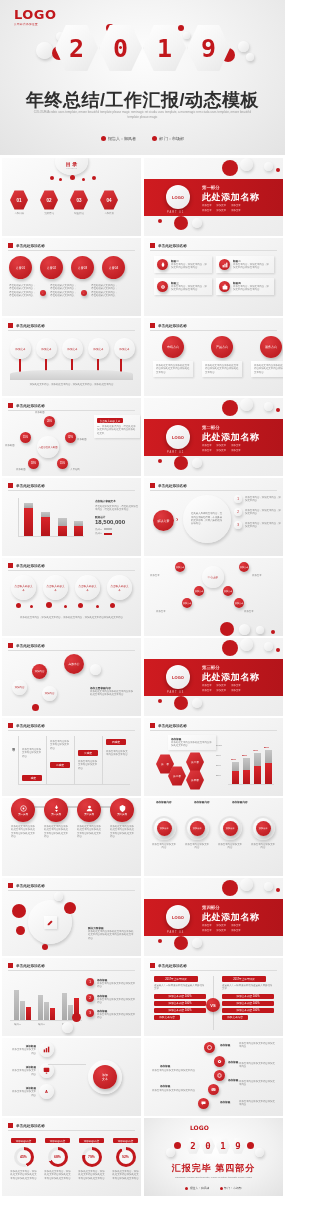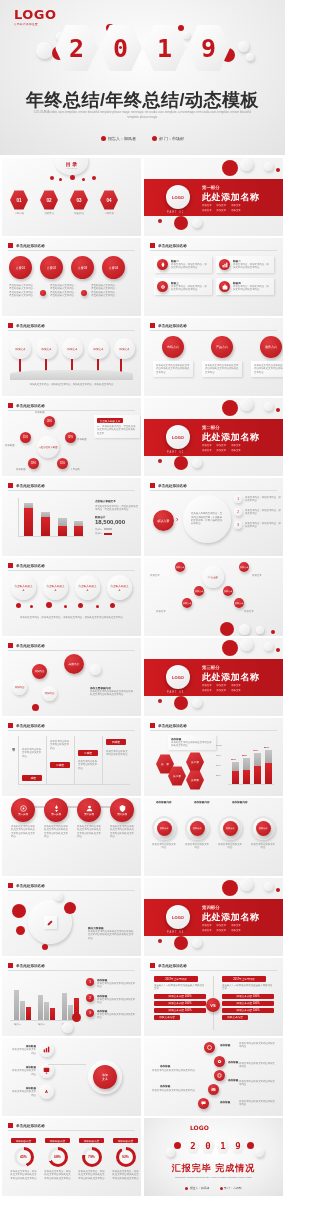--- a/index.html
+++ b/index.html
@@ -109,21 +109,21 @@
           <span>0</span>
         </div>
       <div class="hex">
           <span>1</span>
         </div>
       <div class="hex">
           <span>9</span>
         </div>
     </div>
 
-    <div class="hero-title">年终总结/年终总结/动态模板</div>
+    <div class="hero-title">年终总结/工作汇报/动态模板</div>
     <div class="hero-sub">COLOUR/Acrobic uses template, emore beautiful template please magic reminagic ret ciudia uses template, a moremagic rem ciuda uses template, emore beautiful template please magic</div>
     <div class="hero-meta">
       <div class="mi">
         <span class="mbadge"></span>
         <span>报告人：御风者</span>
       </div>
       <div class="mi">
         <span class="mbadge"></span>
         <span>部 门：市场部</span>
       </div>
@@ -944,21 +944,21 @@
             <span>1</span>
           </div>
         <div class="fhex">
             <span>9</span>
           </div>
       </div>
       <div class="dot red" style="left:30px;top:24px;width:7px;height:7px;"></div>
       <div class="dot white" style="left:22px;top:30px;width:9px;height:9px;"></div>
       <div class="dot red" style="left:103px;top:24px;width:7px;height:7px;"></div>
       <div class="dot white" style="left:111px;top:30px;width:9px;height:9px;"></div>
-      <div style="position:absolute;left:0;right:0;top:44px;text-align:center;font-size:9px;font-weight:bold;color:#c1171c;letter-spacing:1px;">汇报完毕  完成情况</div>
+      <div style="position:absolute;left:0;right:0;top:44px;text-align:center;font-size:9px;font-weight:bold;color:#c1171c;letter-spacing:1px;">汇报完毕  第四部分</div>
       <div class="tiny" style="position:absolute;left:26px;right:26px;top:58px;text-align:center;">COLOUR/Acrobic uses template, emore beautiful template please magic</div>
       <div style="position:absolute;left:0;right:0;top:68px;display:flex;justify-content:center;gap:10px;font-size:2.8px;color:#4a4a4a;align-items:center;">
         <div style="display:flex;align-items:center;gap:1.5px;">
           <span style="width:3px;height:3px;border-radius:50%;background:#c1171c;display:inline-block;"></span>
           <span>报告人：御风者</span>
         </div>
         <div style="display:flex;align-items:center;gap:1.5px;">
           <span style="width:3px;height:3px;border-radius:50%;background:#c1171c;display:inline-block;"></span>
           <span>部 门：市场部</span>
         </div>

